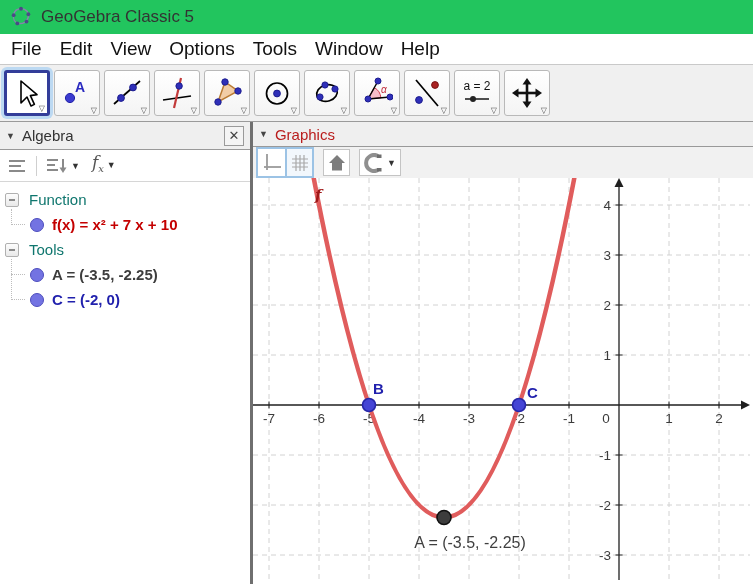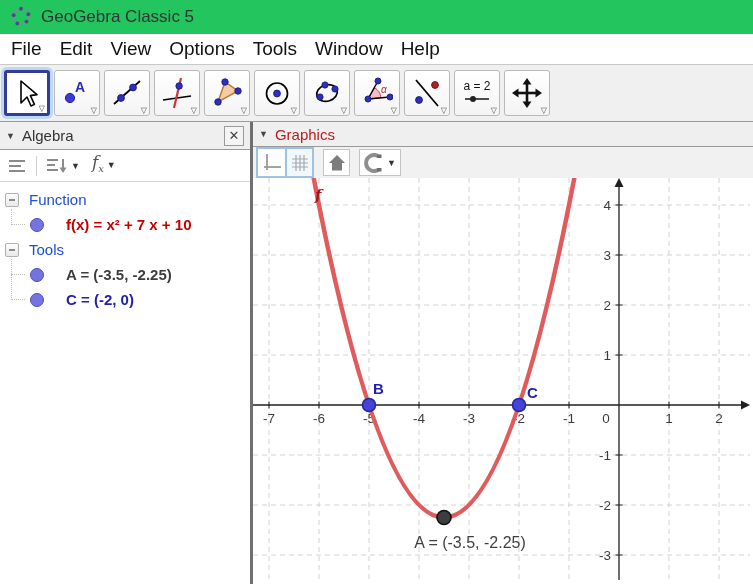--- a/index.html
+++ b/index.html
@@ -43,24 +43,24 @@
   .dd-caret { font-size:9px; color:#333; }
   .fx-glyph { font-family:"DejaVu Serif", serif; font-style:italic; color:#555; font-size:17px; line-height:17px; }
   .fx-glyph sub { font-size:10px; }
 
   
   .tree { padding-top:5px; font-size:15px; overflow:hidden; flex:1; }
   .group-row { height:25px; display:flex; align-items:center; gap:10px; padding-left:5px; }
   .collapse-box { width:14px; height:14px; border:1px solid #b0b0b0; border-radius:2px;
                   background:linear-gradient(#fdfdfd,#e9e9e9); position:relative; padding:0; }
   .collapse-box::after { content:""; position:absolute; left:3px; right:3px; top:5px; border-top:2px solid #8a8a8a; }
-  .group-label { color:#1d4ed8; }
+  .group-label { color:#0f766e; }
   .group-items { position:relative; }
   .group-items::before { content:""; position:absolute; left:11px; top:-3px; bottom:12px; border-left:1px dotted #bdbdbd; }
-  .tree-row { height:25px; display:flex; align-items:center; gap:22px; padding-left:30px; position:relative; }
+  .tree-row { height:25px; display:flex; align-items:center; gap:8px; padding-left:30px; position:relative; }
   .tree-row::before { content:""; position:absolute; left:11px; top:12px; width:14px; border-top:1px dotted #bdbdbd; }
   .marble { width:14px; height:14px; border-radius:50%; background:var(--marble); border:1px solid #4d4dbd; flex:none; }
   .item-text { font-weight:bold; white-space:nowrap; }
   .t-function { color:var(--function-text); }
   .t-dependent { color:var(--dependent-point); }
   .t-free { color:var(--free-point-text); }
 
   
   .gstylebar { height:32px; background:#f1f1f1; display:flex; align-items:center; padding-left:3px; gap:9px; }
   .btn-group { display:flex; border:2px solid #9cc3e5; }

